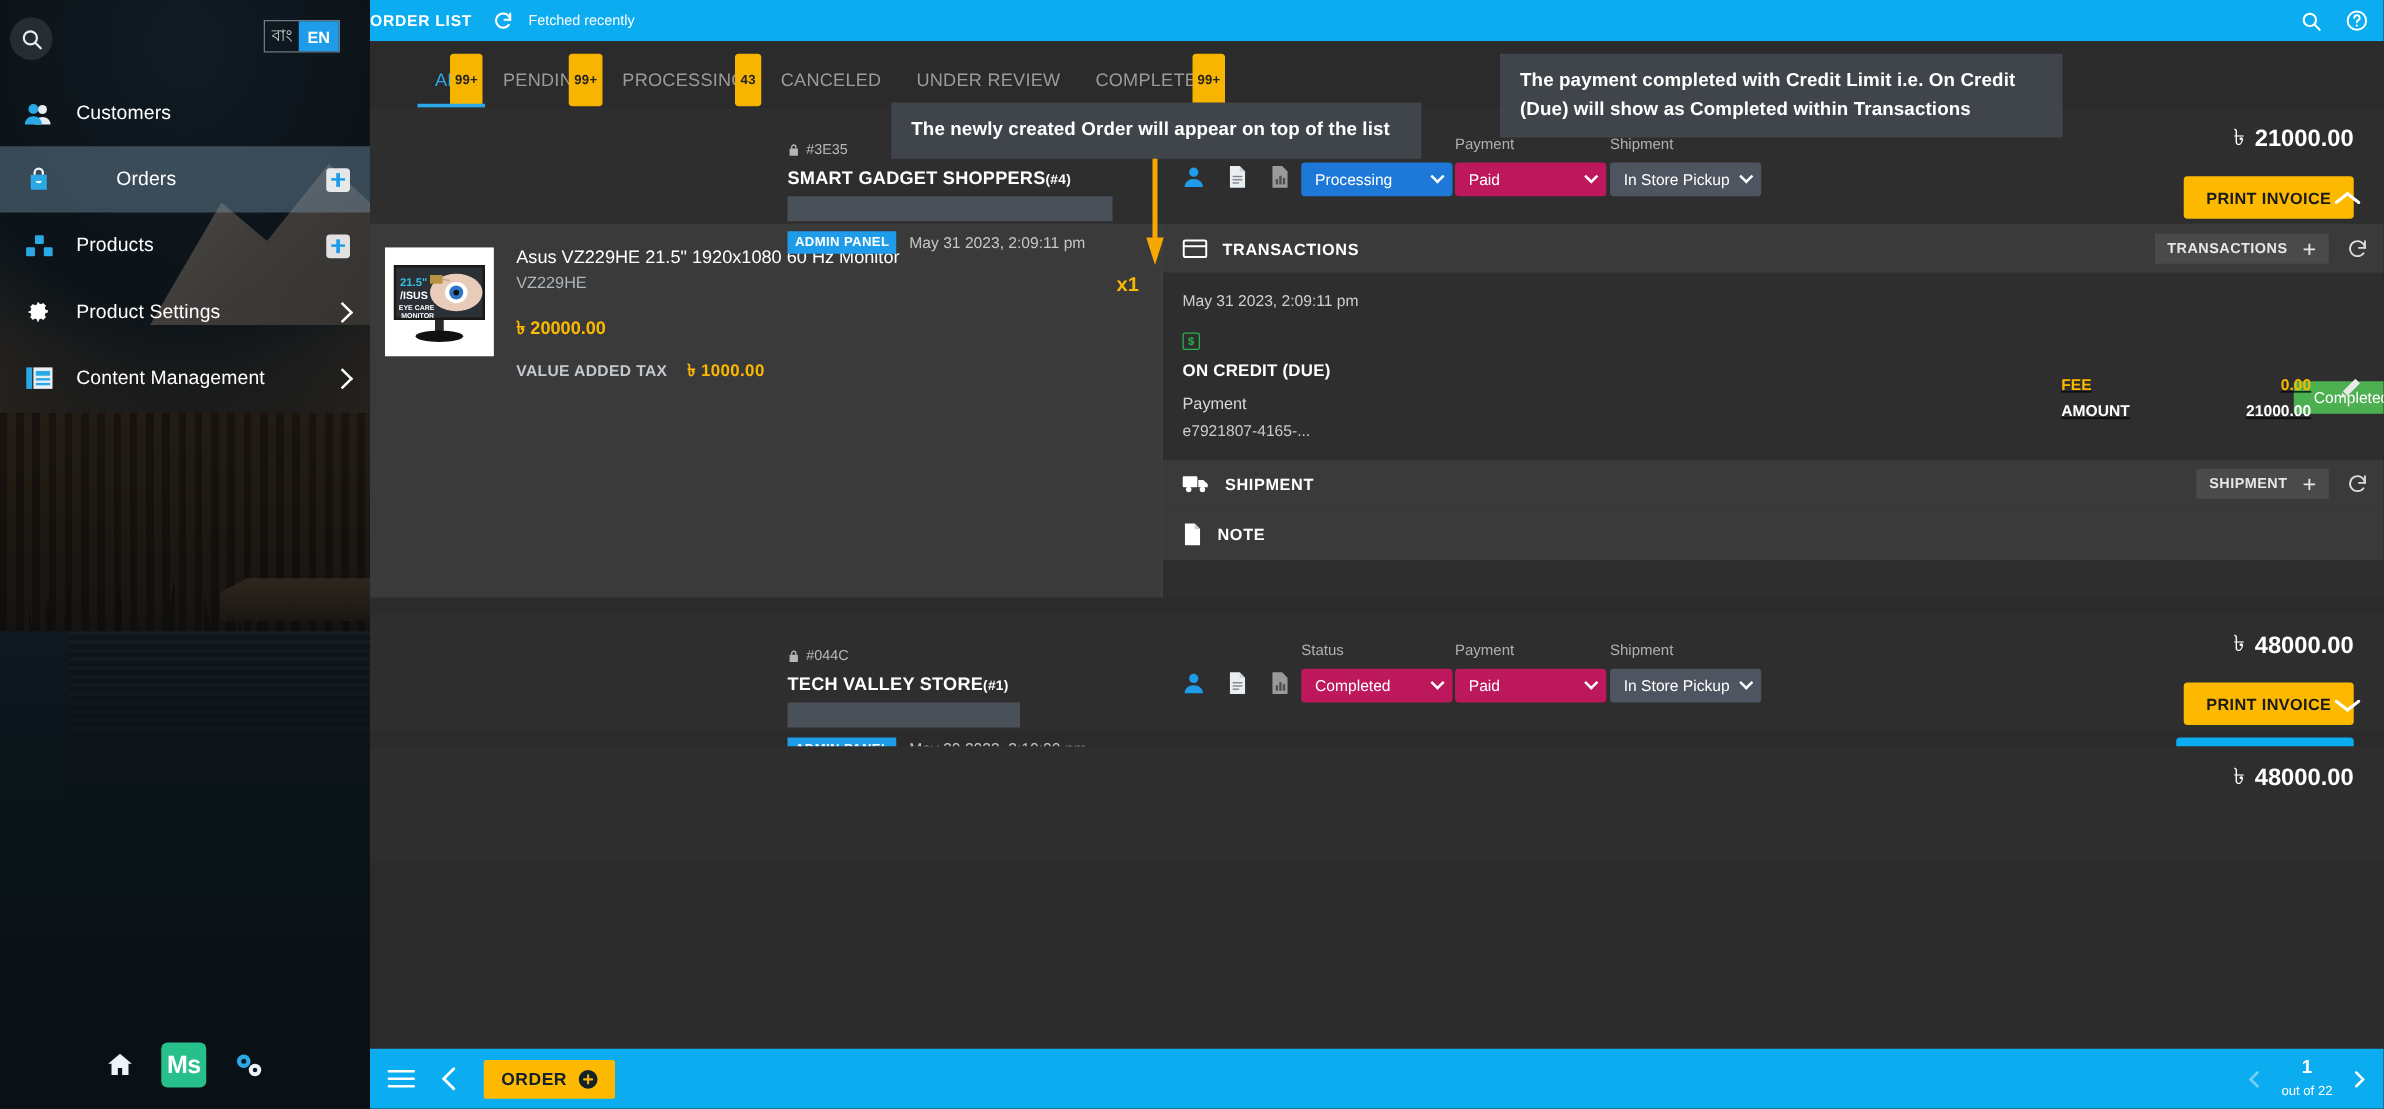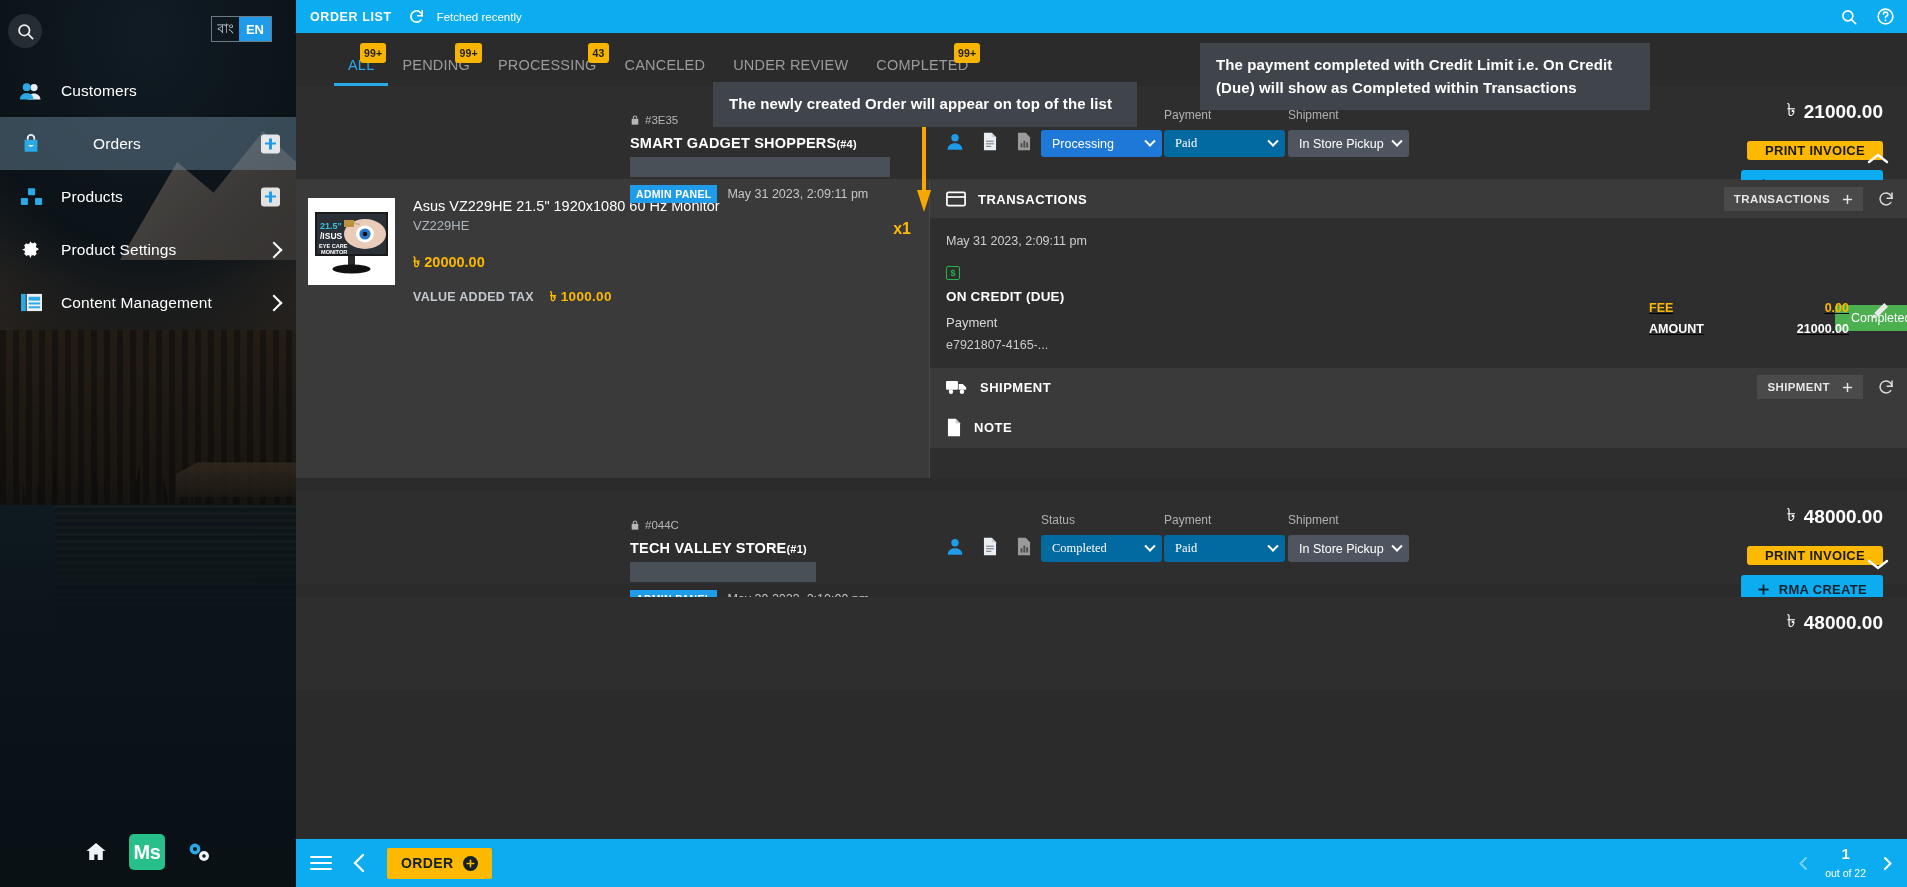--- a/index.html
+++ b/index.html
@@ -137,21 +137,21 @@
     color: #fff; font-size: 20px; font-weight: 700;
     display: flex; align-items: center; justify-content: center;
     letter-spacing: -.5px;
   }
 
   
   .main { position: relative; width: 1611px; height: 887px; background: #2b2b2b; }
 
   .topbar {
     height: 33px; background: #0cacf0; display: flex; align-items: center;
-    padding-left: 14px; color: #fff; position: relative;
+    padding-left: 0; color: #fff; position: relative;
   }
   .topbar .tb-title { font-size: 12.5px; font-weight: 700; letter-spacing: .6px; }
   .topbar .tb-refresh { margin-left: 16px; display:flex; align-items:center; }
   .topbar .tb-fetched { margin-left: 12px; font-size: 11.5px; }
   .topbar .tb-right { position:absolute; right: 12px; top:0; height:33px; display:flex; align-items:center; gap: 18px; }
 
   .tabs {
     position: relative; height: 53px; display: flex; align-items: flex-end;
     padding-left: 38px; background: #2b2b2b; border-bottom: 0;
   }
@@ -160,21 +160,21 @@
     font-size: 14.5px; color: #9b9b9b; letter-spacing: .2px;
   }
   .tab.active { color: #2aa9e6; }
   .tab.active::after {
     content:''; position:absolute; left: 0; right: 0; bottom: 0;
     height: 3px; background: #2aa9e6;
   }
   .tab .badge {
     position: absolute; top: -14px; right: 2px;
     background: #f7b500; color: #222; font-size: 10.5px; font-weight: 700;
-    border-radius: 3px; padding: 4px 4px; line-height: 1.15;
+    border-radius: 3px; padding: 15px 4px; line-height: 1.15;
   }
 
   .callout {
     position: absolute; z-index: 9;
     background: #40454c; color: #fff;
     font-size: 15px; font-weight: 700; line-height: 1.5;
     padding: 11px 16px; letter-spacing: .1px;
   }
   .callout.c1 { left: 417px; top: 82px; width: 424px; }
   .callout.c2 { left: 904px; top: 43px; width: 450px; }
@@ -206,31 +206,31 @@
   .oh-icons { position: absolute; left: 650px; top: 46px; display: flex; gap: 18px; align-items: center; }
 
   .oh-field { position: absolute; top: 22px; }
   .oh-field .lbl { font-size: 12px; color: #b0b0b0; margin-bottom: 8px; }
   .sel {
     height: 27px; width: 121px; border-radius: 3px; color: #fff;
     display: flex; align-items: center; justify-content: space-between;
     padding: 0 8px 0 11px; font-size: 12.5px; cursor: pointer;
   }
   .sel.blue { background: #1e78d7; }
-  .sel.green { background: #0369a1; font-family: Liberation Serif, serif; }
+  .sel.green { background: #be185d; }
   .sel.grey { background: #4e5560; }
   .sel .cv { width: 8px; height: 8px; border-right: 2px solid #fff; border-bottom: 2px solid #fff; transform: rotate(45deg) translate(-2px,-2px); }
 
   .oh-right { position: absolute; right: 24px; top: 10px; width: 230px; text-align: right; }
   .oh-total { font-size: 19px; color: #fff; font-weight: 700; display:flex; justify-content:flex-end; align-items:center; gap:8px;}
   .oh-total .tk { font-size: 18px; font-weight: 400; }
   .btn-print {
     margin-top: 14px; display: inline-flex; align-items:center; justify-content:center;
     background: #fcb900; color: #1a1a1a; font-size: 13px; font-weight: 700;
-    height: 19px; padding: 0 18px; border-radius: 3px; letter-spacing: .3px; cursor:pointer;
+    height: 34px; padding: 0 18px; border-radius: 3px; letter-spacing: .3px; cursor:pointer;
   }
   .btn-rma {
     margin-top: 10px; display: inline-flex; align-items: center; gap: 9px;
     background: #0cacf0; color: #12212b; font-size: 13px; font-weight: 700;
     height: 29px; padding: 0 16px; border-radius: 3px; letter-spacing: .3px; cursor:pointer;
   }
   .collapse-chev {
     position: absolute; right: 18px; cursor: pointer;
   }
 

